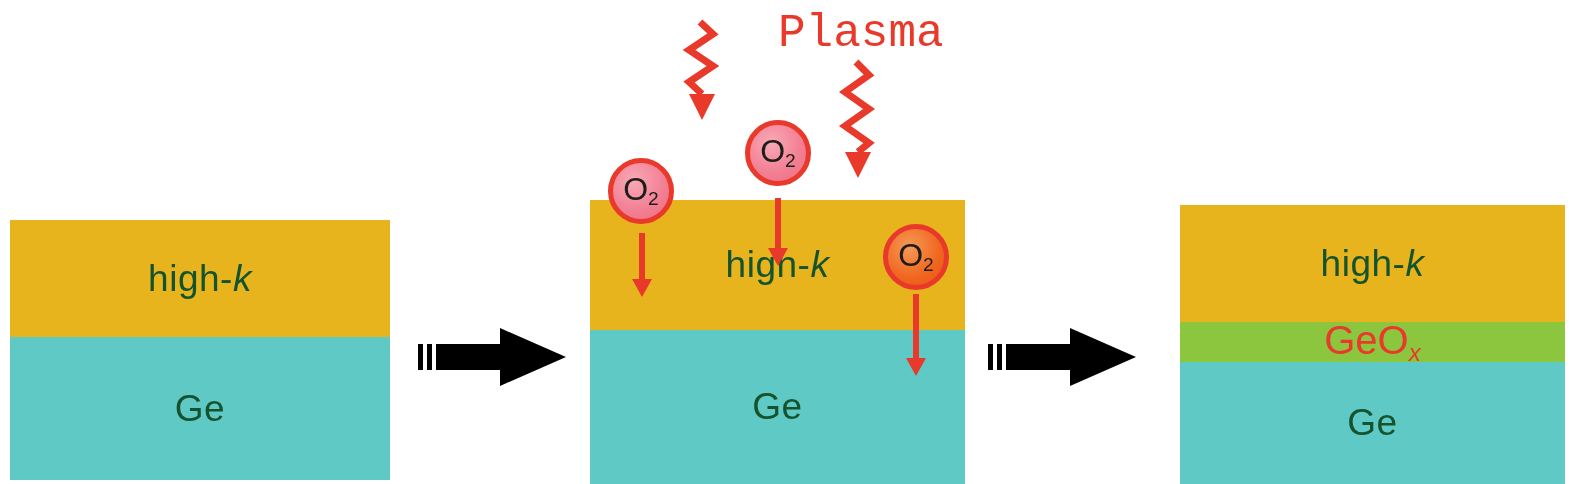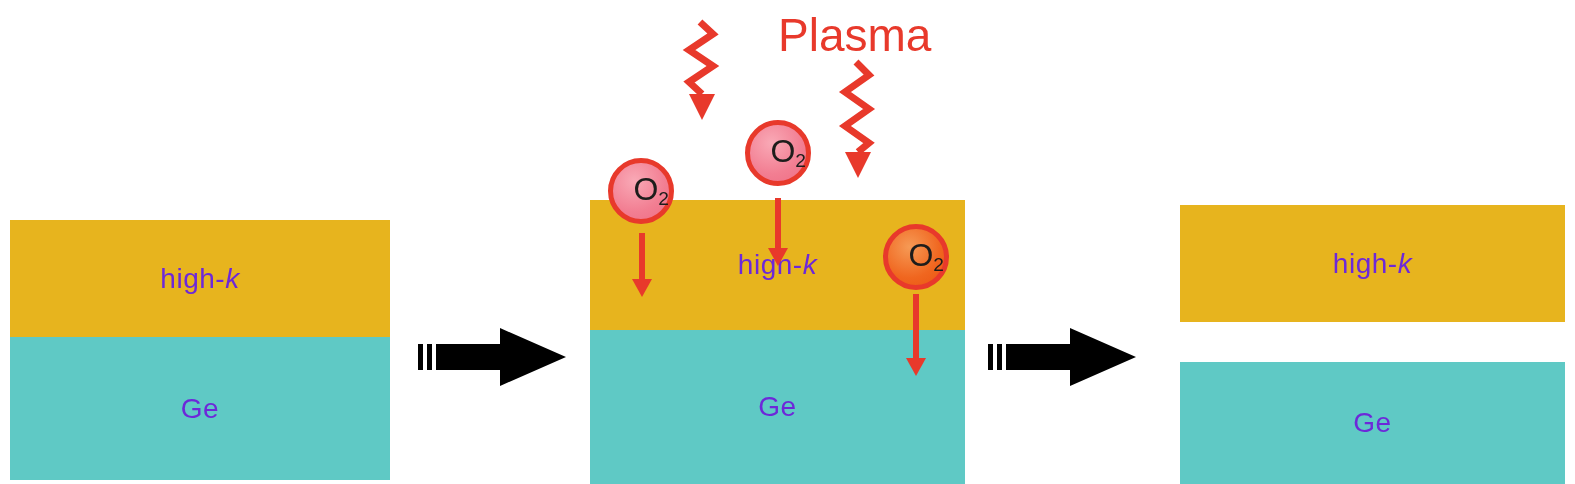--- a/index.html
+++ b/index.html
@@ -22,22 +22,22 @@
     width: 100%;
     display: flex;
     align-items: center;
     justify-content: center;
   }
   .layer-highk { background: #E7B41E; }
   .layer-ge    { background: #5FC9C5; justify-content: center; }
   .layer-geox  { background: #8CC63E; }
 
   .stack-label {
-    font-size: 28px;
-    color: #6d28d9;
+    font-size: 37px;
+    color: #14532d;
     letter-spacing: 0.5px;
     white-space: nowrap;
   }
   .italic { font-style: italic; }
 
   .plasma-label {
     position: absolute;
     color: #E8392B;
     font-size: 46px;
     font-weight: 400;
@@ -56,21 +56,21 @@
 
   .o2-molecule {
     position: absolute;
     width: 66px;
     height: 66px;
     border-radius: 50%;
     border: 5px solid #E8392B;
     box-sizing: border-box;
     display: flex;
     align-items: center;
-    justify-content: flex-end;
+    justify-content: center;
     background: radial-gradient(circle at 38% 32%, #F9A9B6 0%, #F27E92 60%, #EE6E85 100%);
   }
   .o2-molecule.orange {
     background: radial-gradient(circle at 38% 32%, #F69A55 0%, #F0661F 60%, #EA5512 100%);
   }
   .o2-text {
     font-size: 32px;
     color: #1d1d1b;
     line-height: 1;
     white-space: nowrap;
@@ -103,21 +103,21 @@
 
   <div class="panel" style="left:590px; top:0; width:375px; height:484px;">
 
     <div class="layer layer-highk" style="top:200px; height:130px;">
       <span class="stack-label"><span>high-</span><span class="italic">k</span></span>
     </div>
     <div class="layer layer-ge" style="top:330px; height:154px;">
       <span class="stack-label">Ge</span>
     </div>
 
-    <span class="plasma-label" style="left:188px; top:8px;">Plasma</span>
+    <span class="plasma-label" style="left:188px; top:8px;font-family:Liberation Mono, monospace;">Plasma</span>
 
     <div class="abs" style="left:92px; top:18px;">
       <svg width="40" height="110" viewBox="0 0 40 110">
         <polyline points="18,4 31,16 7,32 31,48 7,64 20,76" fill="none" stroke="#E8392B" stroke-width="7" stroke-linejoin="miter"></polyline>
         <polygon points="7,76 33,76 20,102" fill="#E8392B"></polygon>
       </svg>
     </div>
     <div class="abs" style="left:248px; top:58px;">
       <svg width="40" height="128" viewBox="0 0 40 128">
         <polyline points="18,4 31,17 7,34 31,51 7,68 31,85 20,94" fill="none" stroke="#E8392B" stroke-width="7" stroke-linejoin="miter"></polyline>
@@ -160,18 +160,21 @@
       <rect x="0" y="20" width="5" height="26" fill="#000000"></rect>
       <rect x="9" y="20" width="5" height="26" fill="#000000"></rect>
       <polygon points="18,20 82,20 82,4 148,33 82,62 82,46 18,46" fill="#000000"></polygon>
     </svg>
   </div>
 
   <div class="panel" style="left:1180px; top:205px; width:385px; height:279px;">
     <div class="layer layer-highk" style="top:0; height:117px;">
       <span class="stack-label"><span>high-</span><span class="italic">k</span></span>
     </div>
+    <div class="layer layer-geox" style="top:117px; height:40px;">
+      <span class="geox-label"><span>GeO</span><span class="sub italic">x</span></span>
+    </div>
     <div class="layer layer-ge" style="top:157px; height:122px;">
       <span class="stack-label">Ge</span>
     </div>
   </div>
 
 </div>
 
 </body></html>

